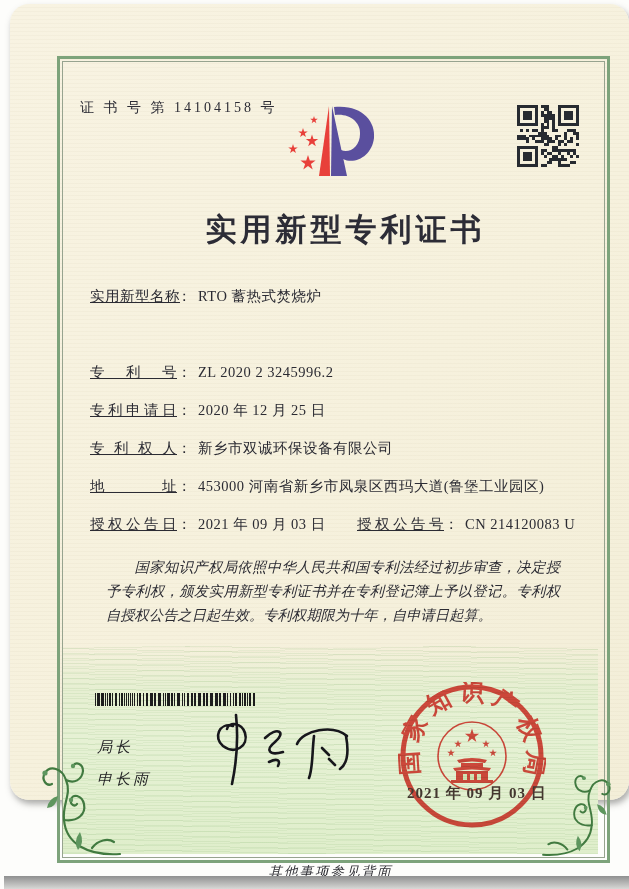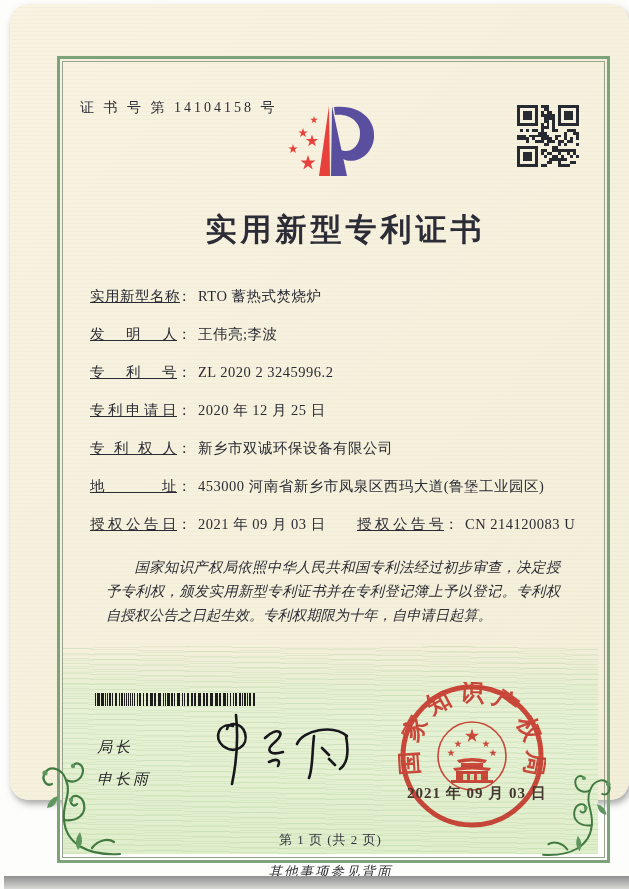--- a/index.html
+++ b/index.html
@@ -559,23 +559,20 @@
         <div></div>
         <div></div>
         <div></div>
       </div>
 
     <h1 class="title">实用新型专利证书</h1>
 
     <div class="row" style="top:283px">
       <span class="flabel">实用新型名称</span><span class="colon">：</span><span>RTO 蓄热式焚烧炉</span>
     </div>
-    <div class="row" style="top:321px">
-      <span class="flabel">发明人</span><span class="colon">：</span><span>王伟亮;李波</span>
-    </div>
     <div class="row" style="top:359px">
       <span class="flabel">专利号</span><span class="colon">：</span><span>ZL 2020 2 3245996.2</span>
     </div>
     <div class="row" style="top:397px">
       <span class="flabel">专利申请日</span><span class="colon">：</span><span>2020 年 12 月 25 日</span>
     </div>
     <div class="row" style="top:435px">
       <span class="flabel">专利权人</span><span class="colon">：</span><span>新乡市双诚环保设备有限公司</span>
     </div>
     <div class="row" style="top:473px">
@@ -688,16 +685,15 @@
         <g fill="#e9f1da">
           <rect x="-9" y="18" width="4" height="6"></rect>
           <rect x="-2" y="18" width="4" height="6"></rect>
           <rect x="5" y="18" width="4" height="6"></rect>
         </g>
       </g>
     </svg>
 
     <div class="seal-date">2021 年 09 月 03 日</div>
 
-    <div class="page-info">第 1 页 (共 2 页)</div>
     <div class="back-note">其他事项参见背面</div>
   </div>
 </div>
 
 </body></html>

